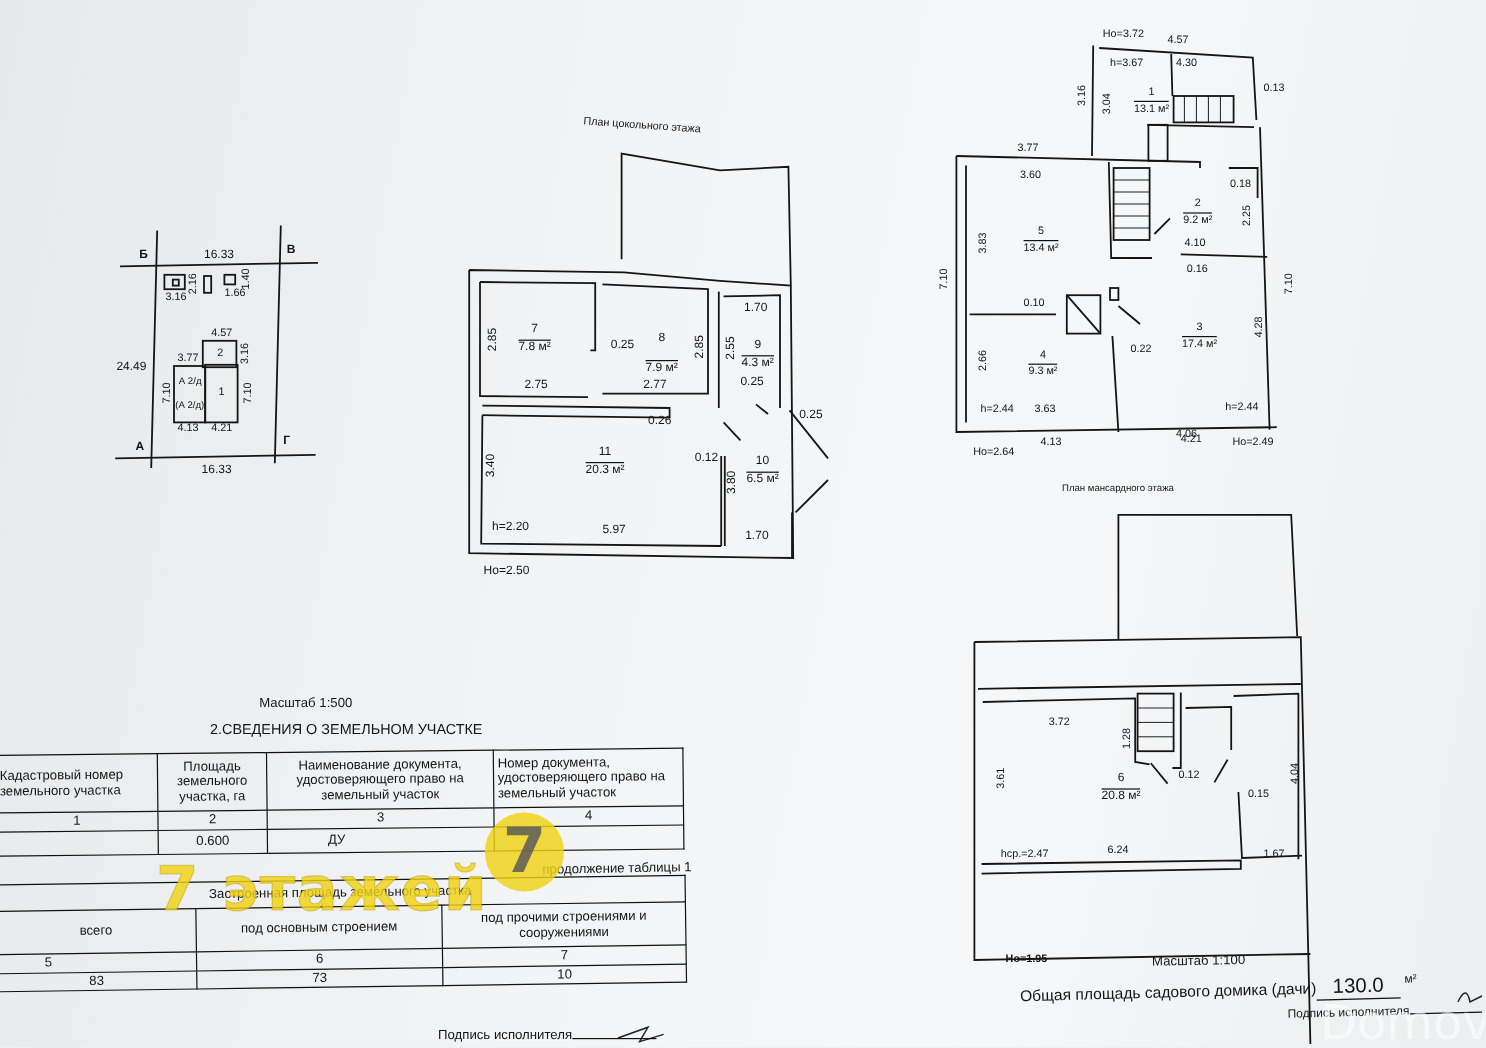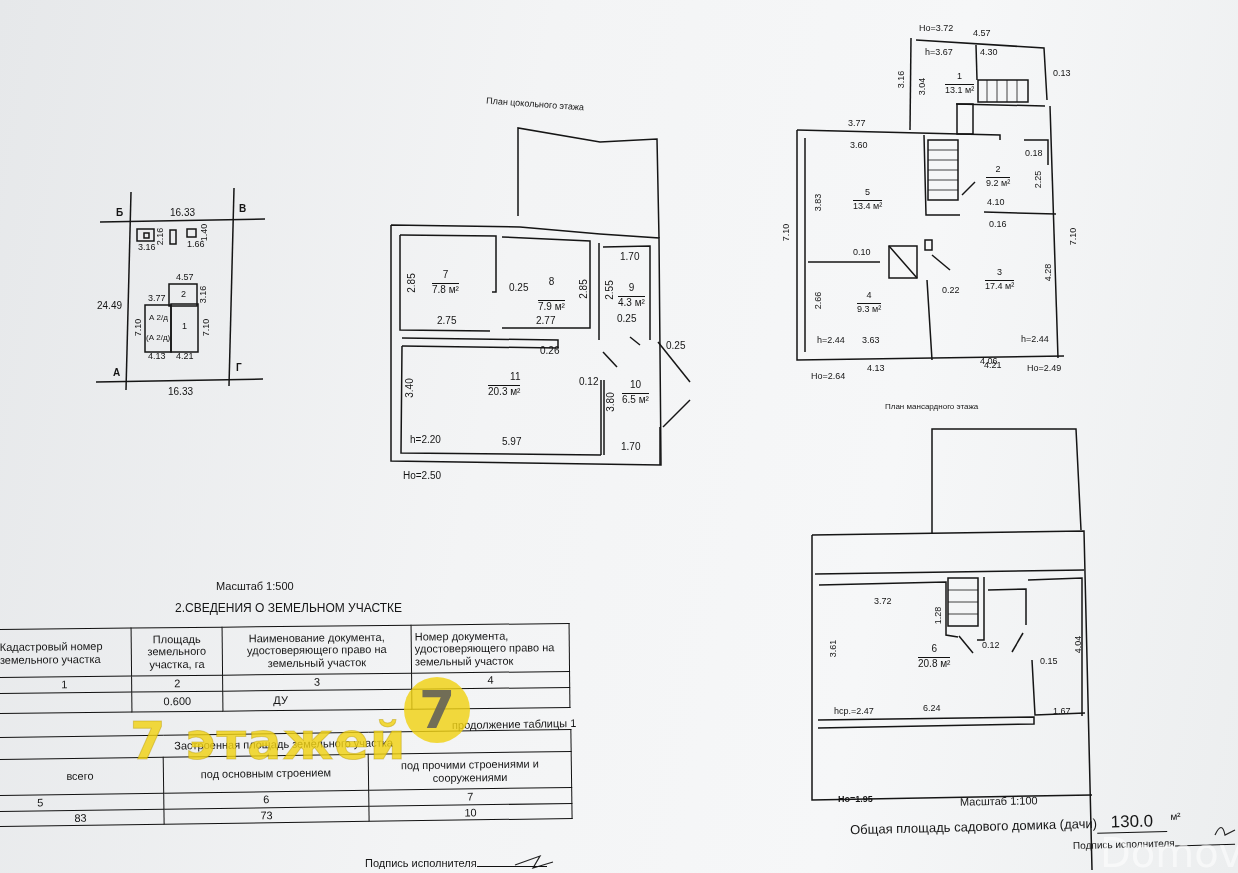--- a/index.html
+++ b/index.html
@@ -153,21 +153,21 @@
   <div class="area" style="margin-top:13px;">7.9 м²</div>
 </div>
 <div class="t" style="left:618px;top:283px;text-align:center;">
   <div>9</div>
   <div class="area" style="margin-top:3px;">4.3 м²</div>
 </div>
 <div class="t" style="left:622px;top:380px;text-align:center;">
   <div>10</div>
   <div class="area" style="margin-top:3px;">6.5 м²</div>
 </div>
-<div class="t" style="left:488px;top:372px;text-align:right;">
+<div class="t" style="left:488px;top:372px;text-align:center;">
   <div>11</div>
   <div class="area" style="margin-top:3px;">20.3 м²</div>
 </div>
 <span class="t v" style="left:402px;top:278px;">2.85</span>
 <span class="t" style="left:437px;top:316px;">2.75</span>
 <span class="t" style="left:509px;top:283px;">0.25</span>
 <span class="t" style="left:536px;top:316px;">2.77</span>
 <span class="t v" style="left:574px;top:284px;">2.85</span>
 <span class="t v" style="left:600px;top:285px;">2.55</span>
 <span class="t" style="left:620px;top:252px;">1.70</span>

